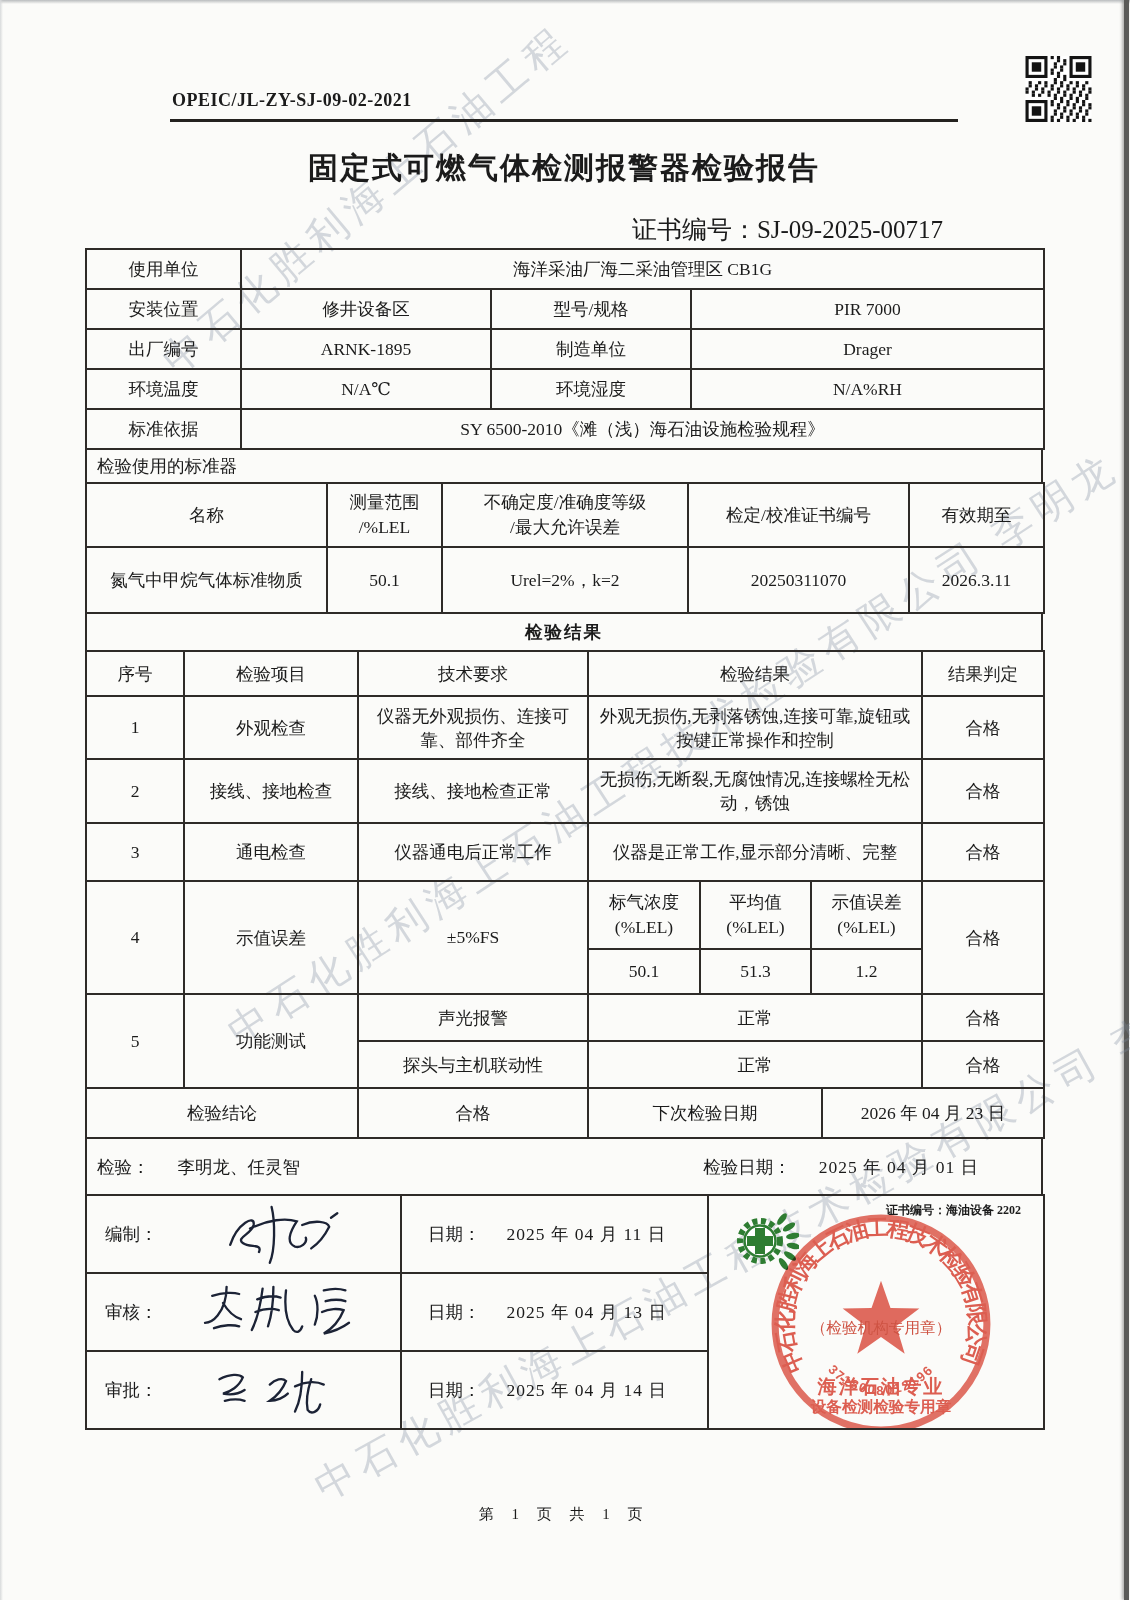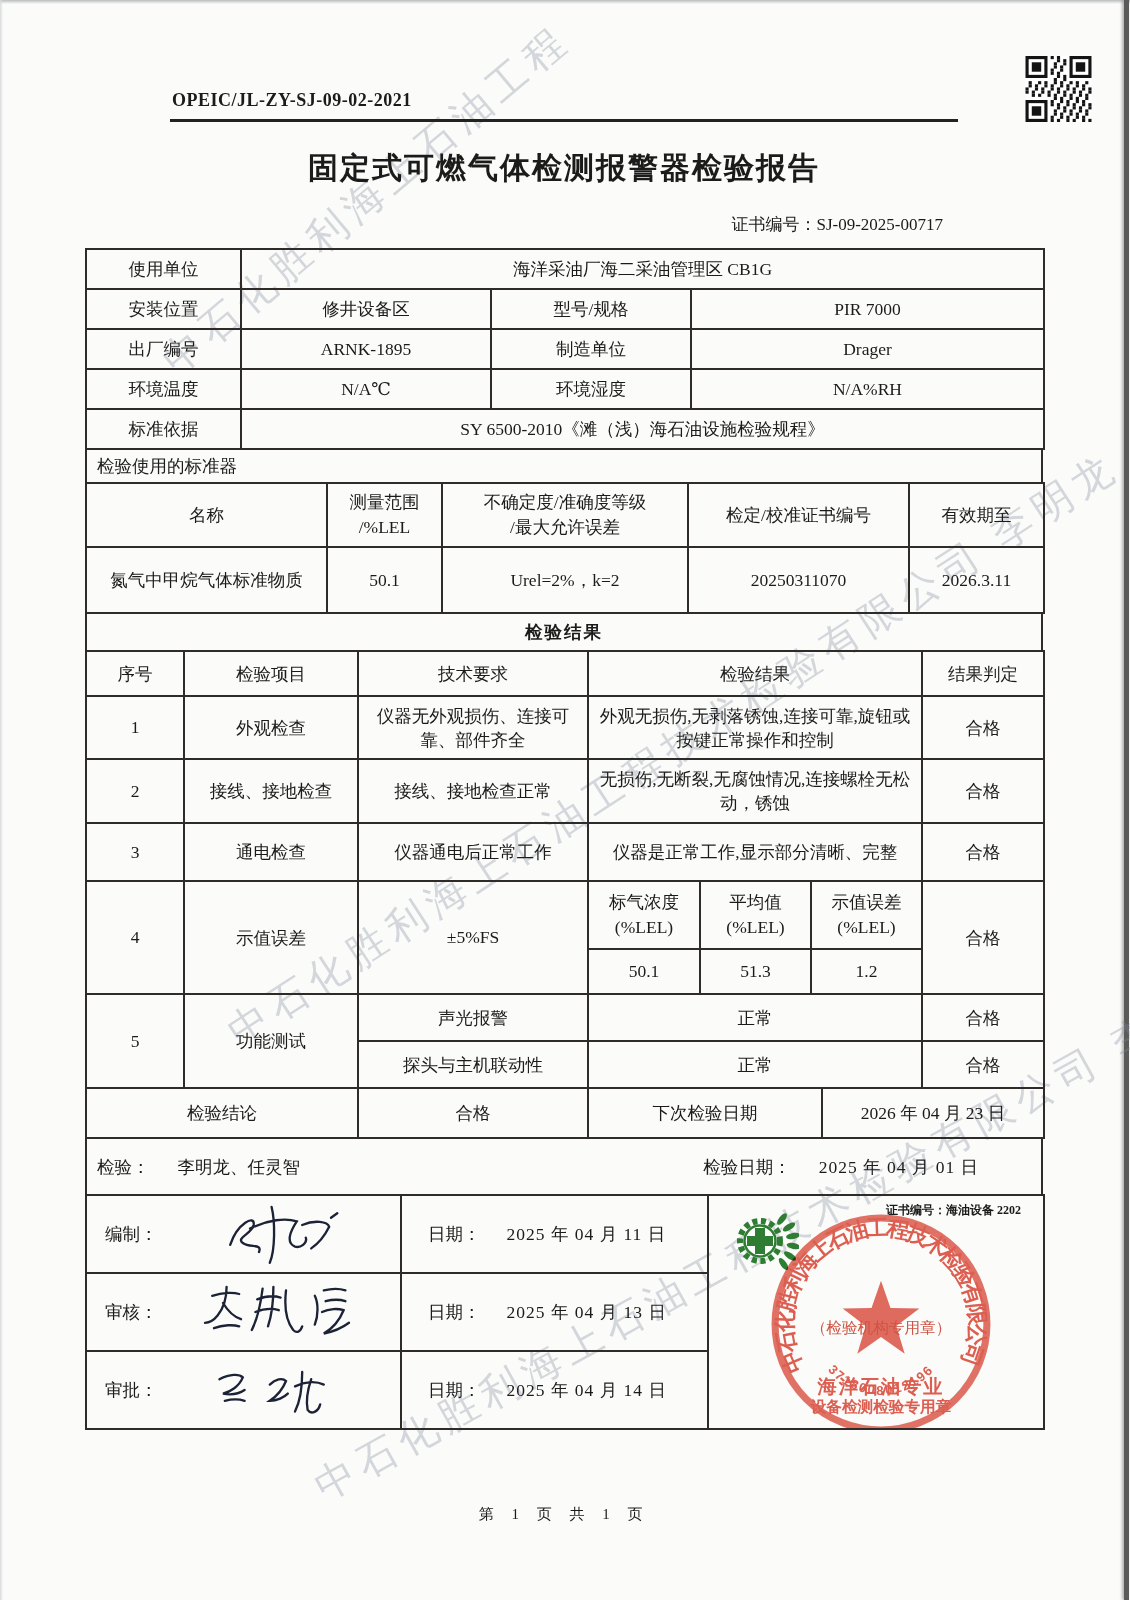--- a/index.html
+++ b/index.html
@@ -14,21 +14,21 @@
   #wm-a{left:168px;top:338px;transform:rotate(-40deg);}
   #wm-b{left:232px;top:1008px;transform:rotate(-33deg);}
   #wm-c{left:318px;top:1462px;transform:rotate(-29deg);}
   
   .doc-code{position:absolute;left:172px;top:90px;font-size:18px;font-weight:bold;letter-spacing:.5px;z-index:2;}
   .head-rule{position:absolute;left:170px;top:119px;width:788px;height:2.5px;background:#24221f;z-index:2;}
   .qr{position:absolute;left:1024px;top:56px;width:69px;height:66px;z-index:2;}
   .title{position:absolute;left:85px;top:148px;width:958px;text-align:center;font-family:"Liberation Sans","DejaVu Sans",sans-serif;
          font-weight:bold;font-size:30px;letter-spacing:2px;z-index:2;}
   .cert-line{position:absolute;left:85px;top:213px;width:958px;text-align:right;padding-right:100px;box-sizing:border-box;
-         font-size:17px;z-index:2;}
+         font-size:25px;z-index:2;}
   
   .content{position:absolute;left:85px;top:248px;width:1112px;z-index:2;}
   .content > table:not(:first-child){margin-top:-2px;}
   table.tbl{border-collapse:collapse;table-layout:fixed;width:958px;}
   .tbl td{border:2px solid #2e2b28;font-size:17.5px;text-align:center;vertical-align:middle;padding:1px 4px;overflow:hidden;}
   .tbl td.left{text-align:left;padding-left:10px;border-radius:15px;}
   .pre{white-space:pre-line;line-height:1.45;}
   .sans{font-family:"Liberation Sans","DejaVu Sans",sans-serif;}
   .band-title{font-weight:bold;font-size:21px;letter-spacing:2px;}
   .flexcell{display:flex;align-items:center;}

